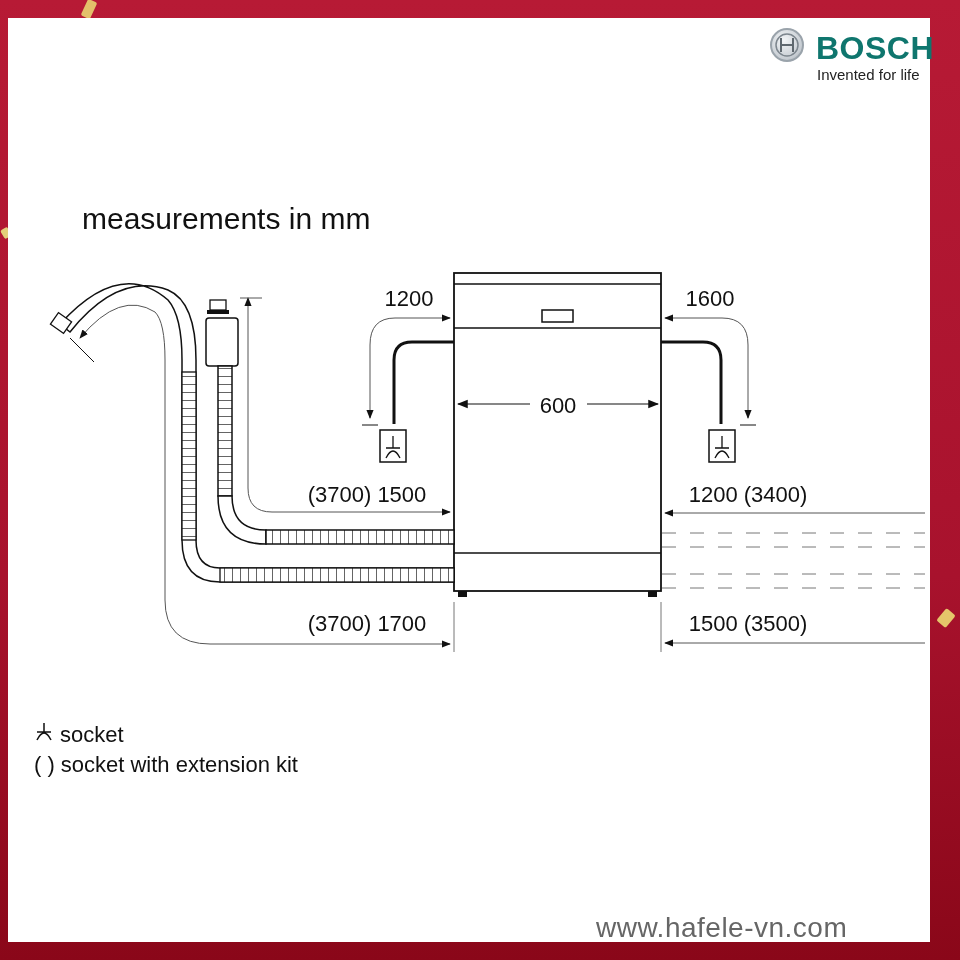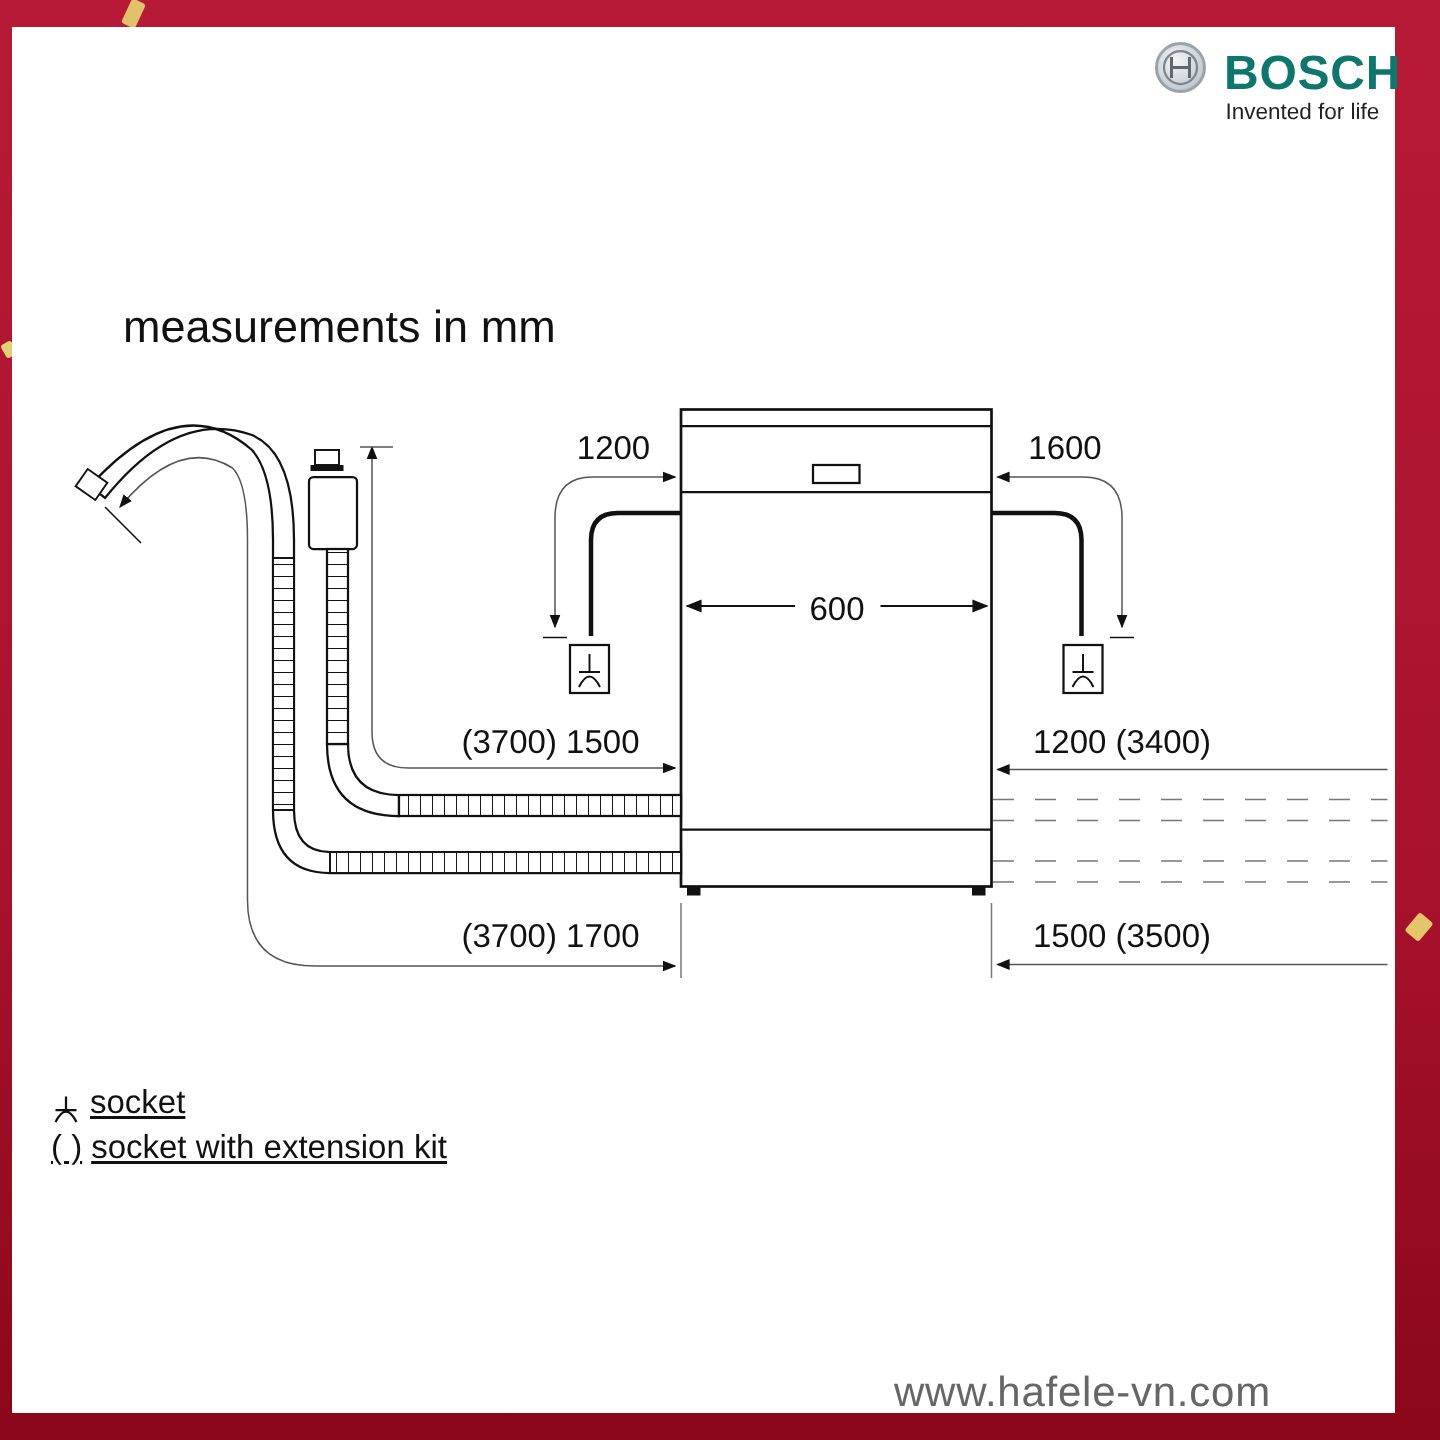--- a/index.html
+++ b/index.html
@@ -19,21 +19,21 @@
     border: 2px solid #9aa3ab; box-sizing: border-box;
     background: radial-gradient(circle at 40% 35%, #f3f5f7 0%, #c6ccd2 70%, #9aa1a8 100%);
   }
   .brand-name {
     position: absolute; left: 46px; top: 2px; font-size: 32px; font-weight: bold;
     color: #0f766e; letter-spacing: 0.5px;
   }
   .brand-tag { position: absolute; left: 47px; top: 38px; font-size: 15px; color: #222; }
   .heading { position: absolute; left: 34px; top: 202px; font-size: 30px; color: #111; margin-left: 48px; }
   .legend { position: absolute; left: 34px; top: 720px; font-size: 22px; color: #111; line-height: 30px; }
-  .legend-row { display: flex; align-items: flex-end; gap: 6px; text-decoration: underline; }
+  .legend-row { display: flex; align-items: flex-start; gap: 6px; }
   .footer-url {
     position: absolute; left: 596px; top: 912px; font-size: 28px; color: #666;
     letter-spacing: 0.5px;
   }
   svg.diagram { position: absolute; left: 0; top: 0; }
   .dim { font-family: "Liberation Sans", sans-serif; font-size: 22px; fill: #111; }
 </style>
 </head>
 <body>
 

